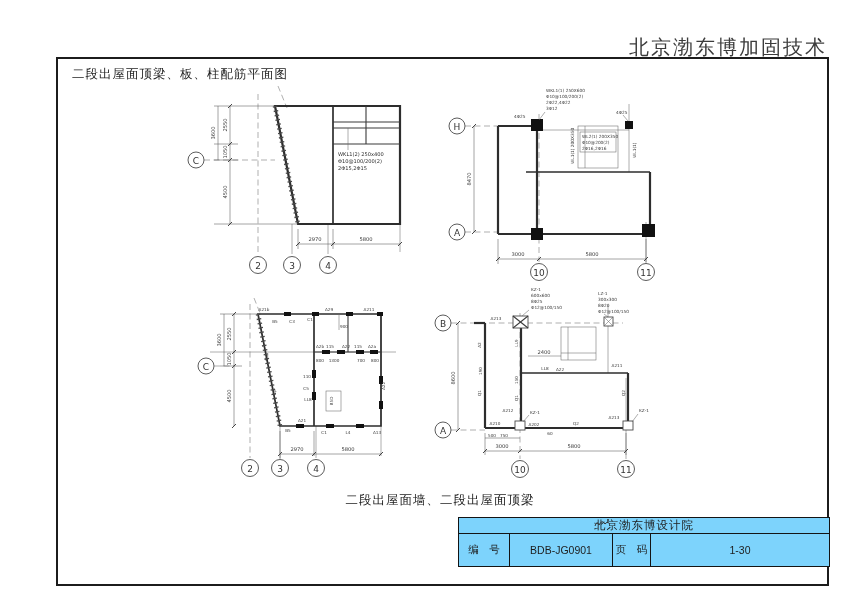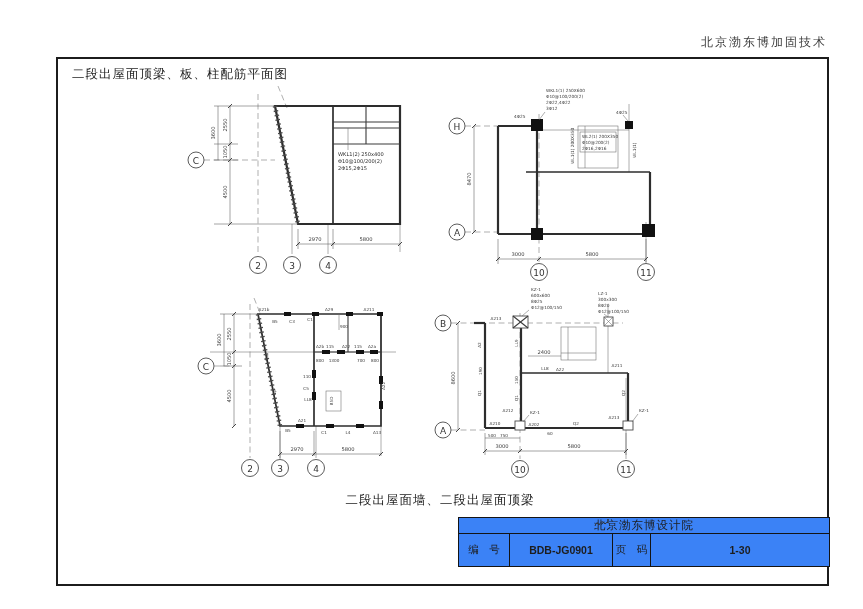--- a/index.html
+++ b/index.html
@@ -1,20 +1,20 @@
 <!DOCTYPE html>
 <html><head>
 <meta charset="utf-8">
 <style>
   html,body{margin:0;padding:0;background:#fff;}
   body{width:863px;height:609px;position:relative;overflow:hidden;
        font-family:"Liberation Sans","DejaVu Sans",sans-serif;color:#222;}
   .abs{position:absolute;}
   #header-right{top:34px;right:36px;font-family:"Liberation Serif","DejaVu Serif",serif;
-      font-size:12px;letter-spacing:2px;color:#3c3c3c;}
+      font-size:20px;letter-spacing:2px;color:#3c3c3c;}
   #frame{left:56px;top:57px;width:769px;height:525px;border:2px solid #1c1c1c;background:#fff;}
   #title-top{left:72px;top:66px;font-size:12.5px;color:#222;letter-spacing:1px;}
   #title-bottom{left:280px;top:492px;width:320px;text-align:center;font-size:12.5px;
       color:#1a1a1a;letter-spacing:1px;}
   
   svg{position:absolute;overflow:visible;}
   .w2{stroke:#2d2d2d;stroke-width:2.2;fill:none;}
   .w18{stroke:#2d2d2d;stroke-width:1.7;fill:none;}
   .w1{stroke:#3a3a3a;stroke-width:1.1;fill:none;}
   .t{stroke:#6a6a6a;stroke-width:0.55;fill:none;}
@@ -25,25 +25,25 @@
   .col{fill:#111;stroke:none;}
   .gb{fill:#fff;stroke:#4a4a4a;stroke-width:0.9;}
   text{fill:#262626;font-family:"DejaVu Sans",sans-serif;}
   .gt{font-size:9px;text-anchor:middle;fill:#333;}
   .dt{font-size:5.2px;text-anchor:middle;fill:#3d3d3d;}
   .nt{font-size:5.1px;fill:#2e2e2e;}
   .nt4{font-size:4.3px;fill:#3a3a3a;}
   .lb{font-size:4.2px;fill:#3c3c3c;text-anchor:middle;}
   
   #title-block{left:458px;top:517px;width:371px;height:50px;border-collapse:collapse;
-      table-layout:fixed;background:#3b82f6;}
+      table-layout:fixed;background:#7dd3fc;}
   #title-block td{border:1.3px solid #141414;font-size:10.5px;text-align:center;
       vertical-align:middle;padding:0;color:#1d1d1d;overflow:hidden;white-space:nowrap;}
   #title-block .co{font-size:11.5px;letter-spacing:1px;}
-  #title-block .b{font-weight:700;}
+  #title-block .b{font-weight:400;}
   .logo{display:inline-block;vertical-align:-1px;margin-right:5px;}
 </style>
 </head>
 <body>
 
 <div class="abs" id="header-right">北京渤东博加固技术</div>
 
 <div class="abs" id="frame"></div>
 
 <div class="abs" id="title-top">二段出屋面顶梁、板、柱配筋平面图</div>

